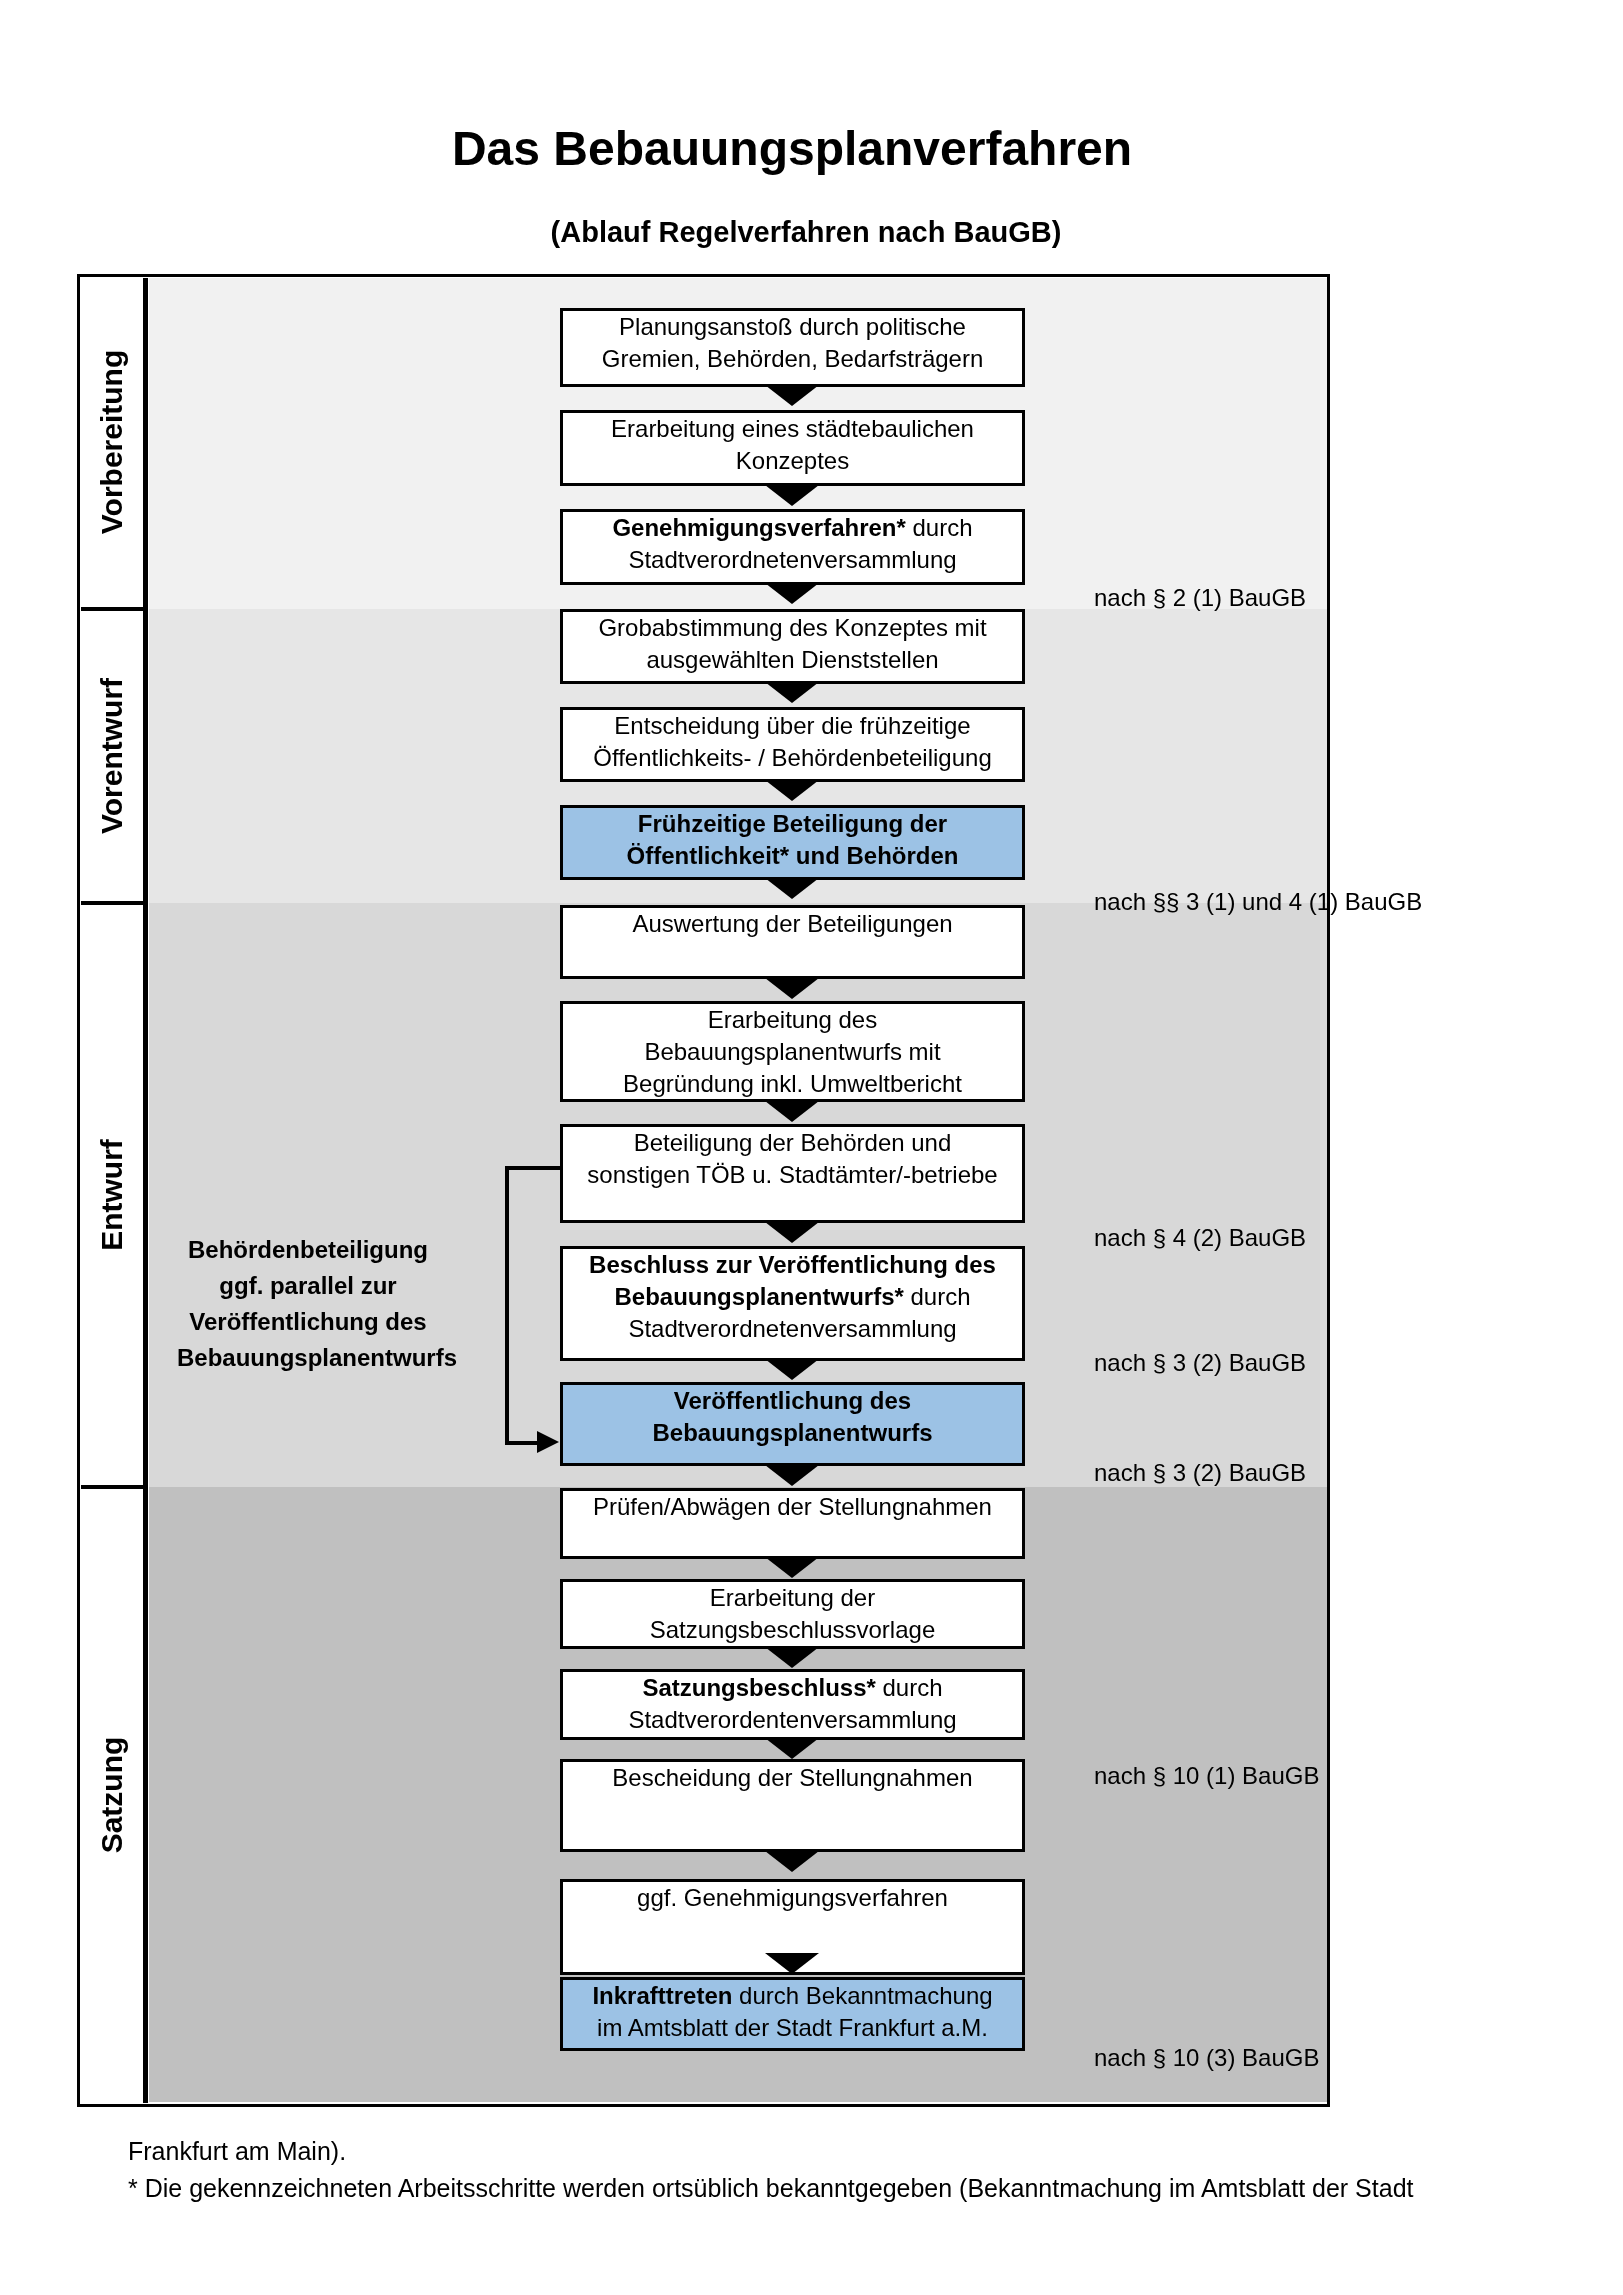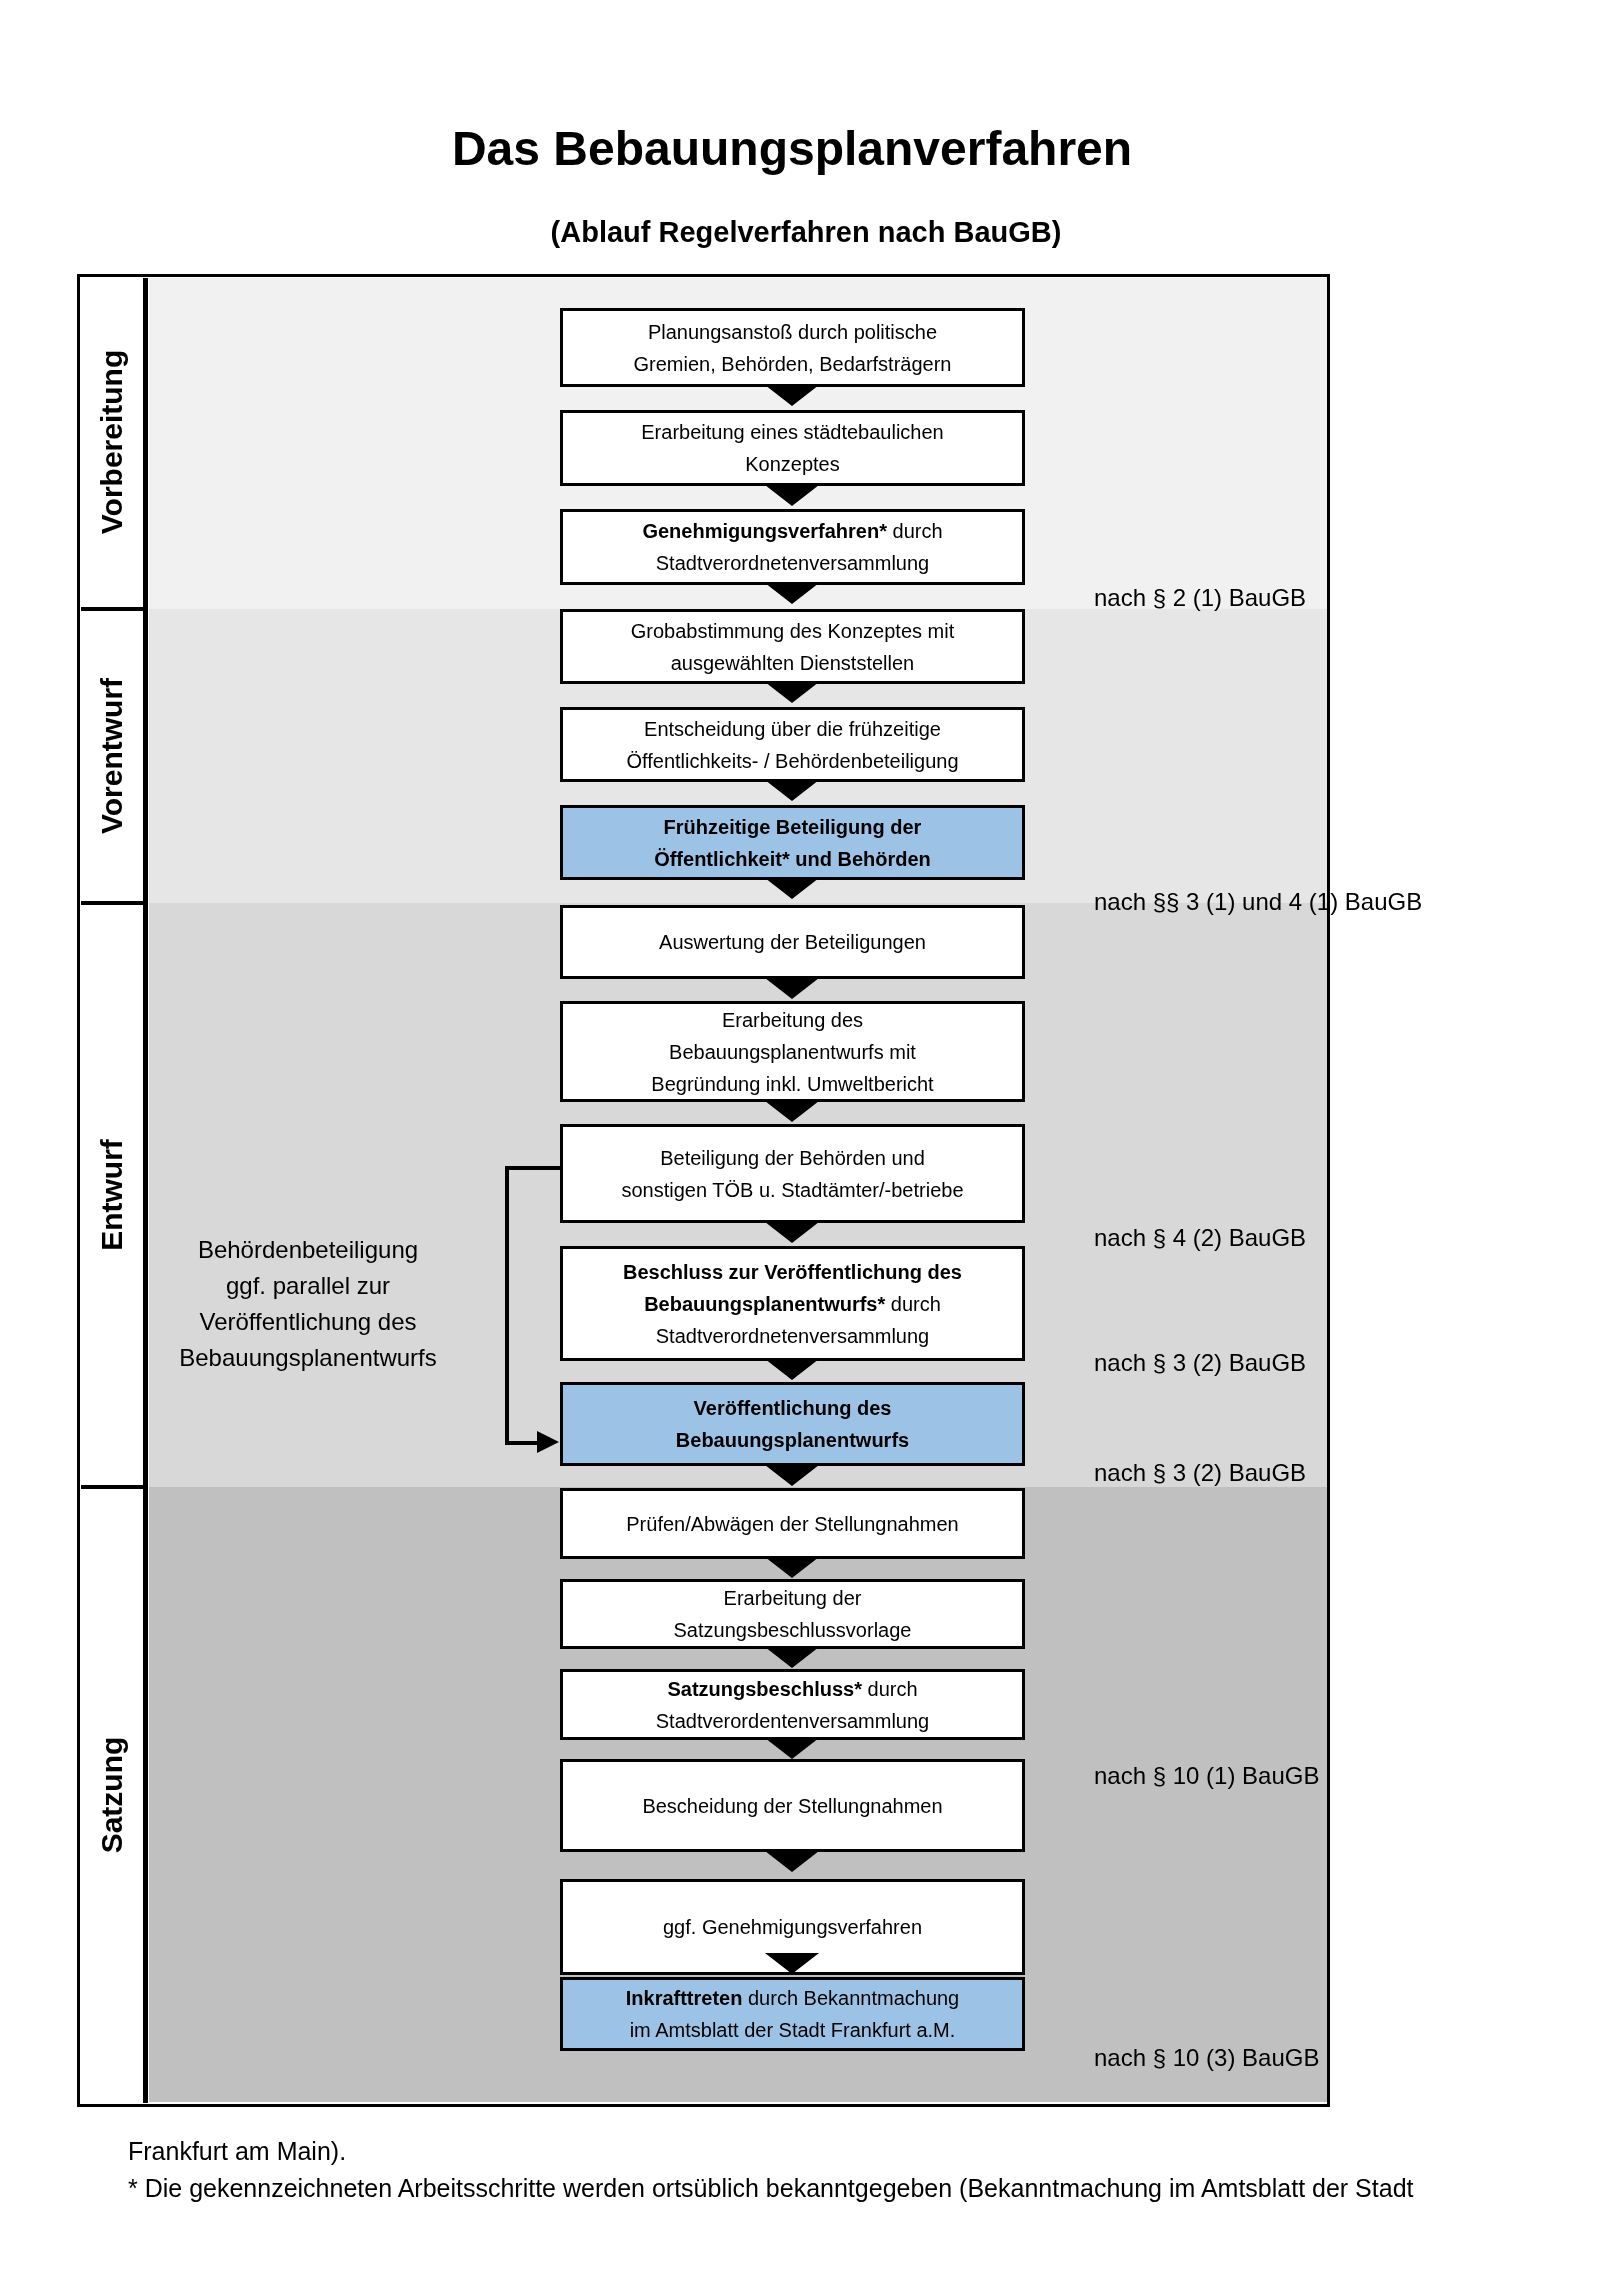--- a/index.html
+++ b/index.html
@@ -40,38 +40,38 @@
   
   .row{left:149px;width:1178px;}
   .row.s1{top:278px;height:331px;background:#f1f1f1;}
   .row.s2{top:609px;height:295px;background:#e6e6e6;}
   .row.s3{top:903px;height:584px;background:#d8d8d8;}
   .row.s4{top:1487px;height:615px;background:#c0c0c0;}
   
   .box{
     left:560px;width:465px;
     background:#fff;border:3.9px solid #000;box-sizing:border-box;
-    display:flex;align-items:center;justify-content:center;
-    text-align:center;font-size:20px;line-height:32px;
+    display:flex;justify-content:center;
+    text-align:center;font-size:24px;line-height:32px;
   }
   .box.hl{background:#9cc2e5;}
   .box b{font-weight:bold;}
   
   .arr{
     left:765px;width:0;height:0;
     border-left:27.5px solid transparent;
     border-right:27.5px solid transparent;
     border-top:21px solid #000;
   }
   
   .ref{left:1094px;height:29px;font-size:24px;line-height:29px;white-space:nowrap;margin-top:32px;}
   
   .note{
     left:177px;top:1232px;width:262px;
-    text-align:center;font-size:24px;line-height:36px;
+    text-align:center;font-size:24px;line-height:36px;font-weight:bold;
   }
   .conn-v{left:505px;top:1166px;width:3.9px;height:279px;background:#000;}
   .conn-h-top{left:505px;top:1166px;width:56px;height:3.9px;background:#000;}
   .conn-h-bot{left:505px;top:1441px;width:33px;height:3.9px;background:#000;}
   .conn-arrowhead{
     left:537px;top:1431px;width:0;height:0;
     border-top:11.8px solid transparent;
     border-bottom:11.8px solid transparent;
     border-left:22px solid #000;
   }

